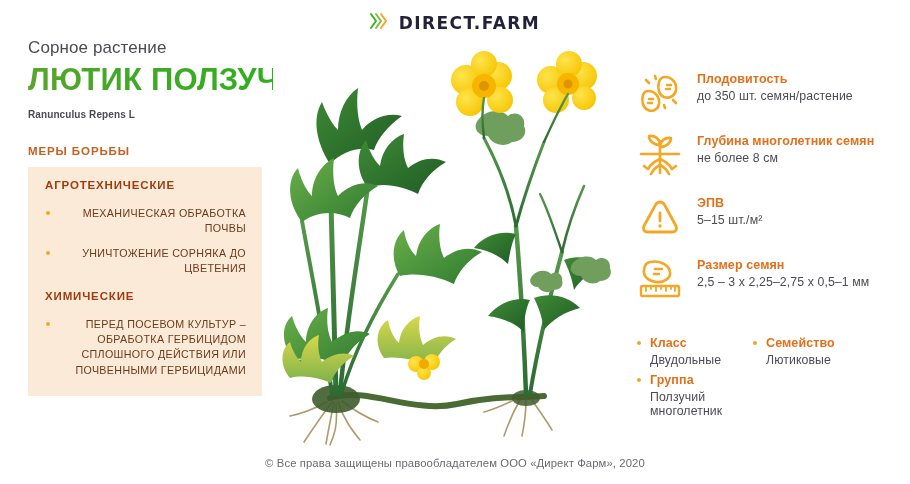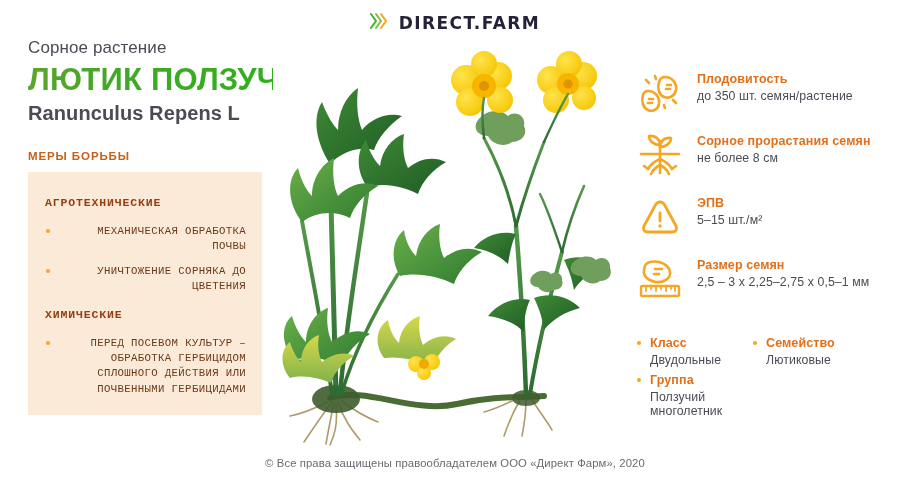--- a/index.html
+++ b/index.html
@@ -54,42 +54,41 @@
     line-height: 1.04;
     letter-spacing: .2px;
     white-space: nowrap;
     background: linear-gradient(90deg, #5aa52b 0%, #43a827 35%, #2fb01c 100%);
     -webkit-background-clip: text;
     background-clip: text;
     color: transparent;
     -webkit-text-fill-color: transparent;
   }
   .latin-name {
-    margin-top: 6px;
-    font-size: 20px;
+    margin-top: 13px;
+    font-size: 10px;
     font-weight: bold;
     color: #4b4b55;
     letter-spacing: .1px;
   }
 
   .measures-head {
     margin-top: 25px;
     font-size: 11.5px;
     font-weight: bold;
     letter-spacing: .9px;
     color: #c4611c;
     text-transform: uppercase;
   }
 
   .measures-box {
     margin-top: 10px;
     width: 234px;
     background: #fcead9;
-    padding: 24px 16px 18px 17px;
-    font-family: Liberation Mono, monospace;
+    padding: 12px 16px 18px 17px;
   }
   .group-head {
     font-size: 11.5px;
     font-weight: bold;
     letter-spacing: .85px;
     color: #9a3d10;
     text-transform: uppercase;
   }
   .group-head + ul { margin-top: 15px; text-align: right; }
   .group-head.second { margin-top: 14px; }
@@ -390,21 +389,21 @@
             <path d="M23 21 L23 40"></path>
             <path d="M23 26 C18 28 14 31 11 36"></path>
             <path d="M23 26 C28 28 32 31 35 36"></path>
             <path d="M23 32 C19 34 16 37 14 41"></path>
             <path d="M23 32 C27 34 30 37 32 41"></path>
             <path d="M11 36 L7 33 M35 36 L39 33"></path>
           </g>
         </svg>
       </div>
       <div class="fact-text">
-        <div class="fact-label">Сорное прорастания семян</div>
+        <div class="fact-label">Глубина многолетник семян</div>
         <div class="fact-value">не более 8 см</div>
       </div>
     </div>
 
     <div class="fact-row">
       <div class="fact-icon">
         <svg width="44" height="42" viewBox="0 0 44 42" aria-hidden="true">
           <path d="M22 6 C24 6 25.5 7 26.5 8.8 L38 30 C39.5 33 38 36 34.5 36 L9.5 36 C6 36 4.5 33 6 30 L17.5 8.8 C18.5 7 20 6 22 6 Z" fill="none" stroke="#f5a623" stroke-width="2.8" stroke-linejoin="round" stroke-linecap="round"></path>
           <path d="M22 17 L22 25" fill="none" stroke="#f5a623" stroke-width="2.8" stroke-linecap="round"></path>
           <circle cx="22" cy="30" r="1.7" fill="#f5a623"></circle>

